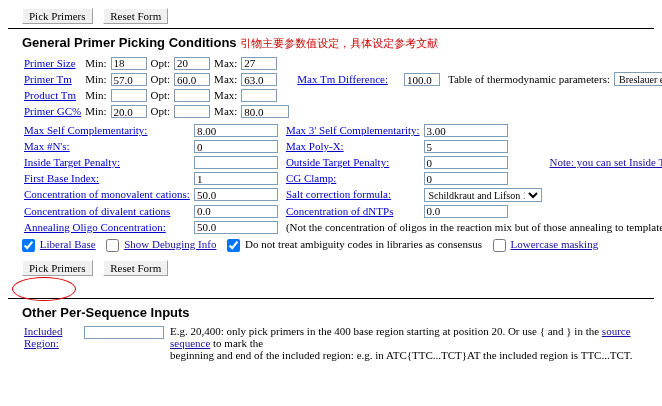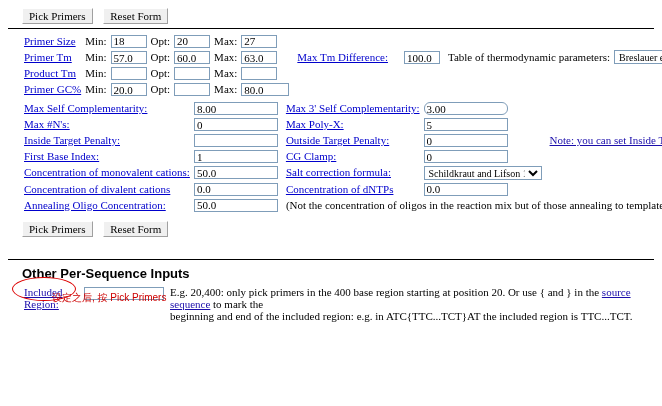--- a/index.html
+++ b/index.html
@@ -73,20 +73,24 @@
   </tbody>
     </table>
 
   <div style="margin:6px 0 2px 14px;">
     <button class="btn">Pick Primers</button>
     <button class="btn" style="margin-left:8px;">Reset Form</button>
   </div>
 
   <hr class="hr-line">
 
+  <h3 class="sect" style="margin-left:14px;">
+    <span>General Primer Picking Conditions</span>
+    <span class="cn">引物主要参数值设定，具体设定参考文献</span>
+  </h3>
 
   <table class="frm" style="margin-left:14px;">
 
     <tbody>
         <tr>
       <td class="lbl">Primer Size</td>
       <td class="plain">Min:</td>
       <td><input class="txt" style="width: 36px;" value="18"></td>
       <td class="plain">Opt:</td>
       <td><input class="txt" style="width: 36px;" value="20"></td>
@@ -136,21 +140,21 @@
     </tr>
   </tbody>
     </table>
 
   <table class="frm" style="margin-left:14px;margin-top:3px;">
     <tbody>
         <tr>
       <td class="lbl" style="width:170px;">Max Self Complementarity:</td>
       <td><input class="txt" style="width: 84px;" value="8.00"></td>
       <td class="lbl" style="padding-left:6px;">Max 3' Self Complementarity:</td>
-      <td><input class="txt" style="width: 84px; border-radius: 6px;" value="3.00"></td>
+      <td><input class="txt" style="width: 84px;" value="3.00"></td>
       <td></td>
     </tr>
     <tr>
       <td class="lbl">Max #N's:</td>
       <td><input class="txt" style="width: 84px;" value="0"></td>
       <td class="lbl" style="padding-left:6px;">Max Poly-X:</td>
       <td><input class="txt" style="width: 84px;" value="5"></td>
       <td></td>
     </tr>
     <tr>
@@ -186,28 +190,37 @@
       <td></td>
     </tr>
     <tr>
       <td class="lbl">Annealing Oligo Concentration:</td>
       <td><input class="txt" style="width: 84px;" value="50.0"></td>
       <td class="plain" colspan="3" style="padding-left:6px;">(Not the concentration of oligos in the reaction mix but of those annealing to template.)</td>
     </tr>
   </tbody>
     </table>
 
+  <div style="margin-left:14px;margin-top:3px;">
+    <input type="checkbox" class="chk" checked="" style="">
+    <a class="lnk">Liberal Base</a>
+    <input type="checkbox" class="chk" style="margin-left: 8px;">
+    <a class="lnk">Show Debuging Info</a>
+    <input type="checkbox" class="chk" style="margin-left: 8px;" checked="">
+    <span class="plain">Do not treat ambiguity codes in libraries as consensus</span>
+    <input type="checkbox" class="chk" style="margin-left: 8px;">
+    <a class="lnk">Lowercase masking</a>
+  </div>
 
   <div style="margin:8px 0 0 14px;position:relative;">
     <button class="btn">Pick Primers</button>
     <button class="btn" style="margin-left:8px;">Reset Form</button>
   </div>
 
   <div class="redoval" style="left:12px;top:275px;width:62px;height:22px;"></div>
-  <div class="cnote" style="left:52px;top:289px;">设定之后, 按 Pick Primers</div>
 
   <hr class="hr-line" style="margin-top:22px;">
 
   <h3 class="sect" style="margin-left:14px;">Other Per-Sequence Inputs</h3>
 
   <table class="frm" style="margin-left:14px;">
     <tbody>
         <tr>
       <td style="vertical-align:top;width:56px;">
         <a class="lnk">Included</a><br>

